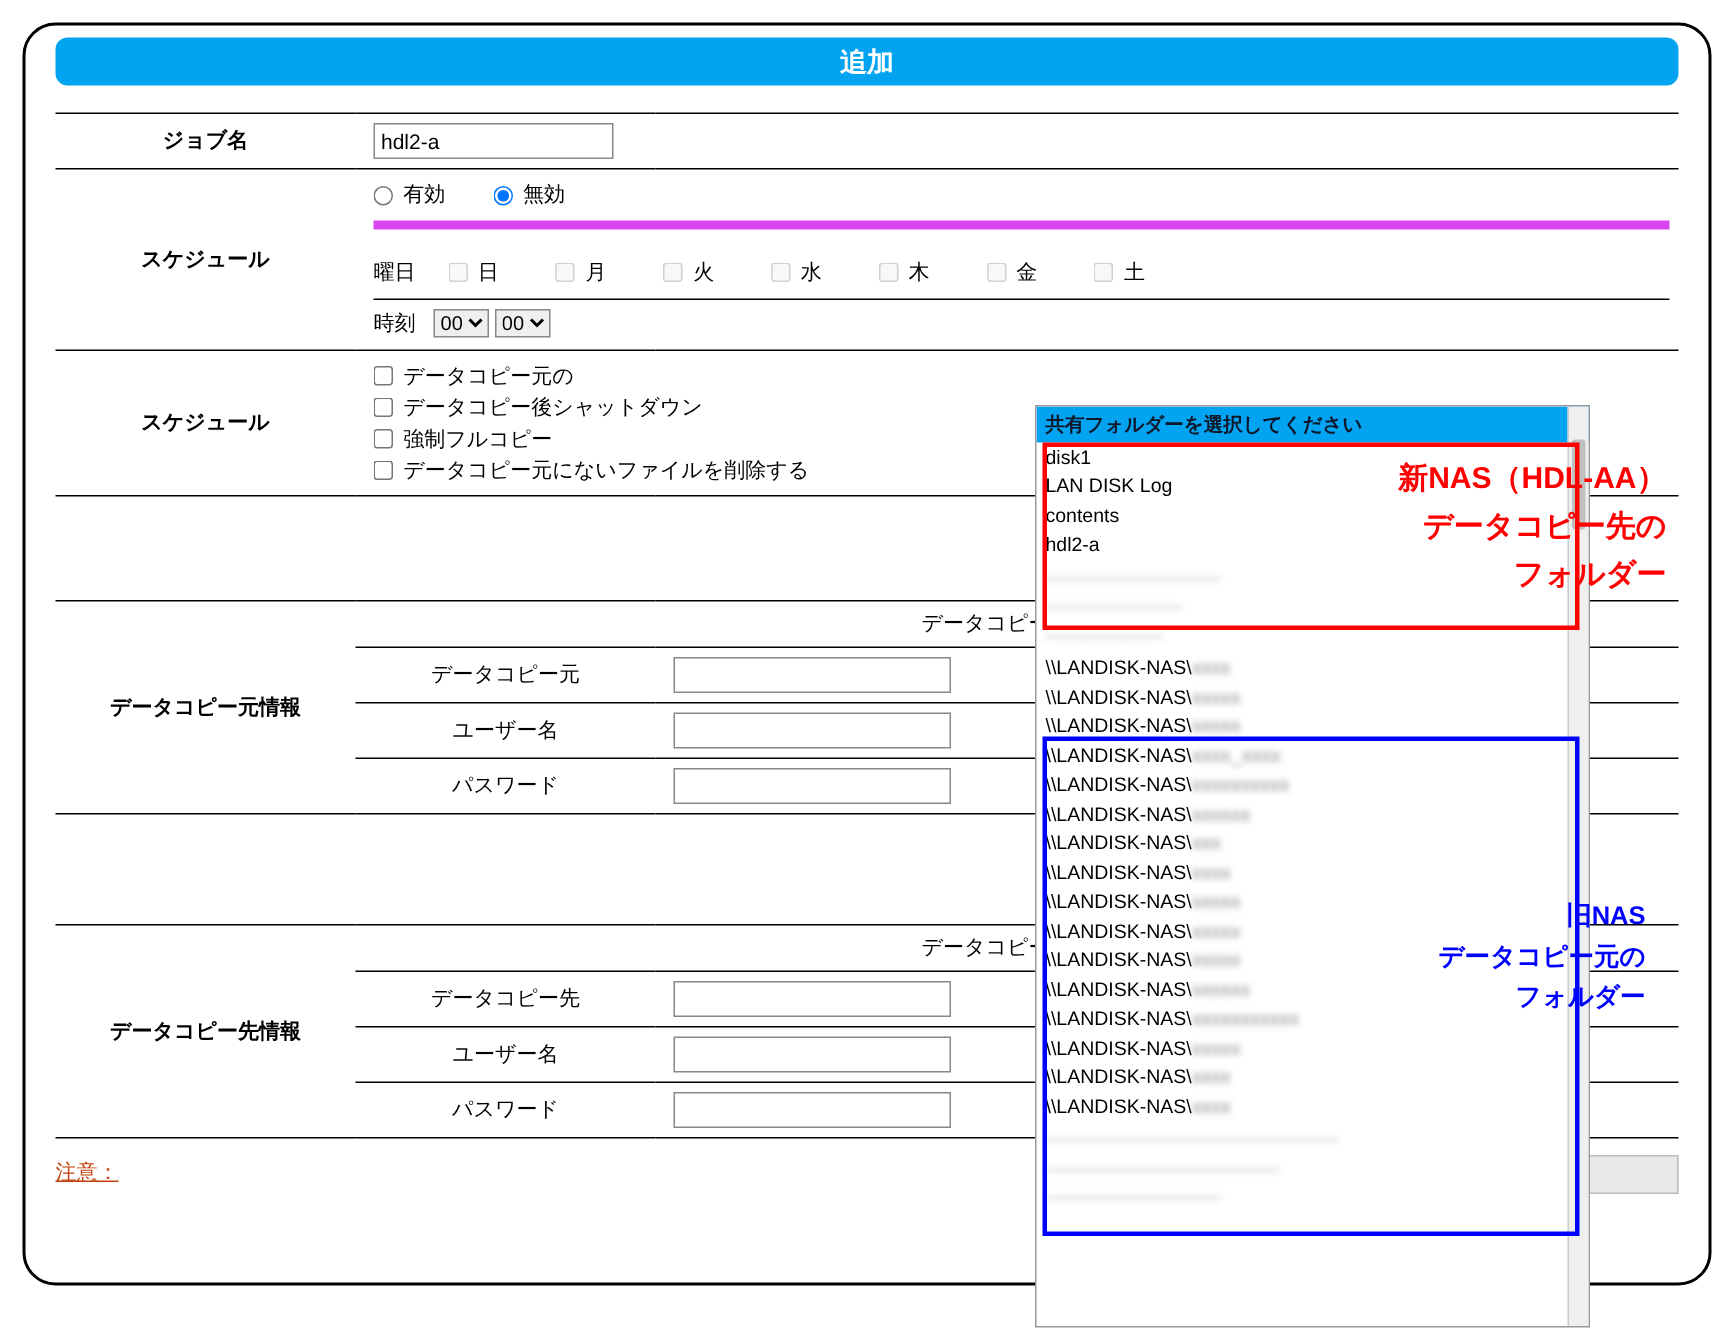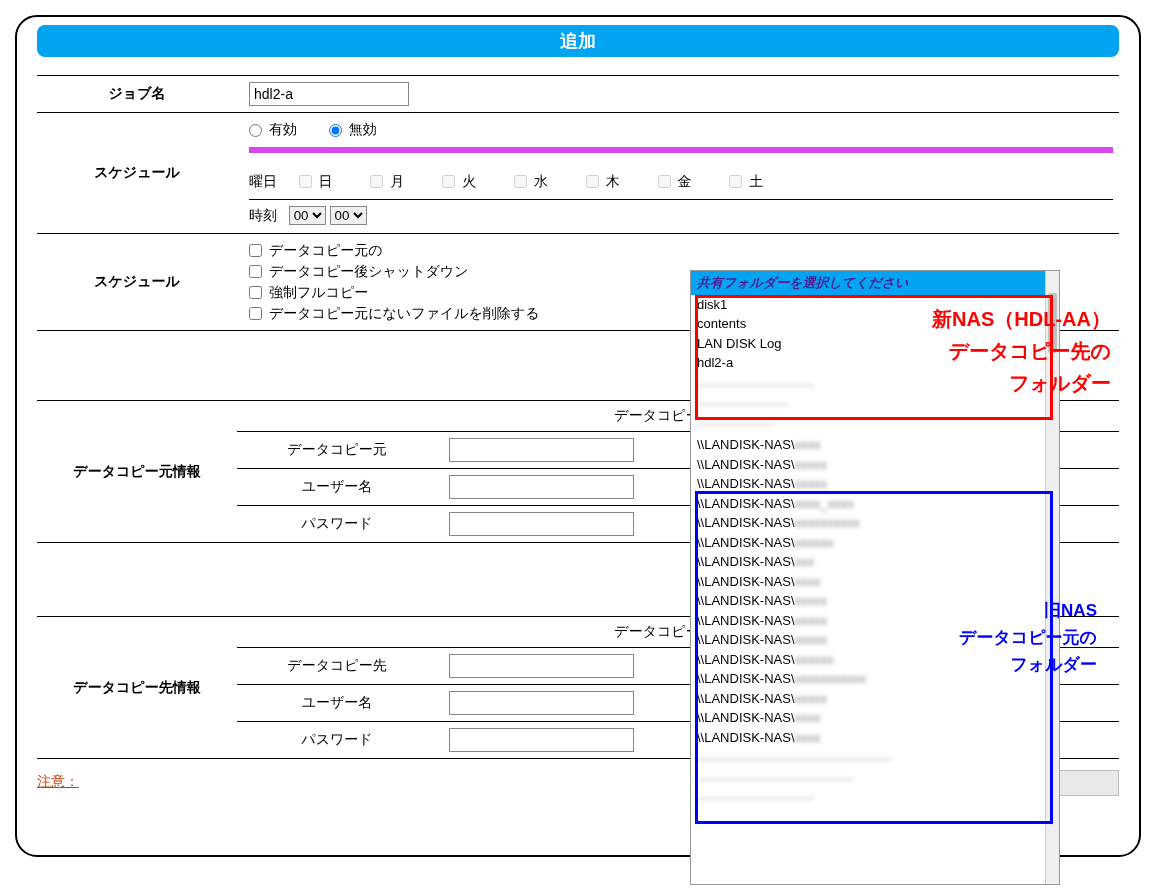--- a/index.html
+++ b/index.html
@@ -89,24 +89,23 @@
       width: 370px;
       height: 615px;
       background:#fff;
       border:1px solid #999;
       font-size:13px;
       line-height:1.5;
       overflow:hidden;
     }
     .folder-select-title {
       background:#02a4f1;
-      color:#4c1d95;
+      color:#0f172a;
       padding:2px 6px;
       font-weight:bold;
-      font-style:italic;
     }
     .folder-scrollbar{
       position:absolute;
       right:0; top:0; bottom:0;
       width:14px;
       background:#efefef;
       border-left:1px solid #ccc;
     }
     .folder-scrollbar::after{
       content:"";
@@ -262,22 +261,22 @@
   <div style="margin-top:14px; position:relative;">
     <a href="#" class="note-link">注意：</a>
     <div class="submit-placeholder"></div>
   </div>
 
   <div class="folder-select">
     <div class="folder-select-title">共有フォルダーを選択してください</div>
     <div class="folder-scrollbar"></div>
     <div class="folder-list" id="localList">
         <div>disk1</div>
+        <div>LAN DISK Log</div>
         <div>contents</div>
-        <div>LAN DISK Log</div>
         <div>hdl2-a</div>
       </div>
     <div class="folder-list blurred" id="blurTop">
         <div>—————————</div>
         <div>———————</div>
         <div>——————</div>
       </div>
     <div class="folder-list" id="remoteList">
         <div><span>\\LANDISK-NAS\</span><span class="blurred2">xxxx</span></div>
         <div><span>\\LANDISK-NAS\</span><span class="blurred2">xxxxx</span></div>

